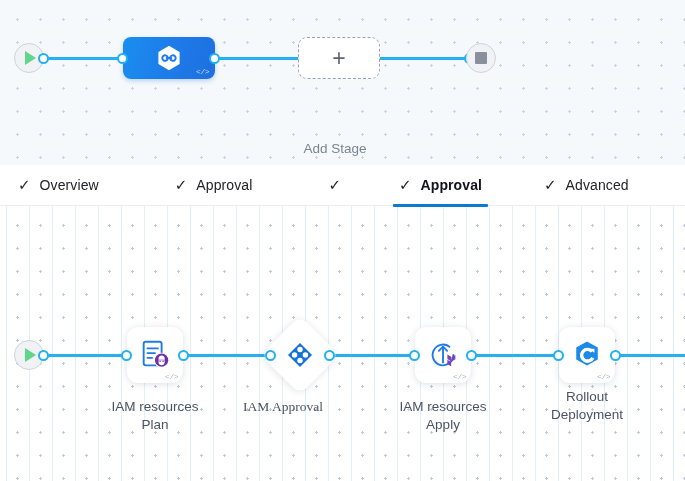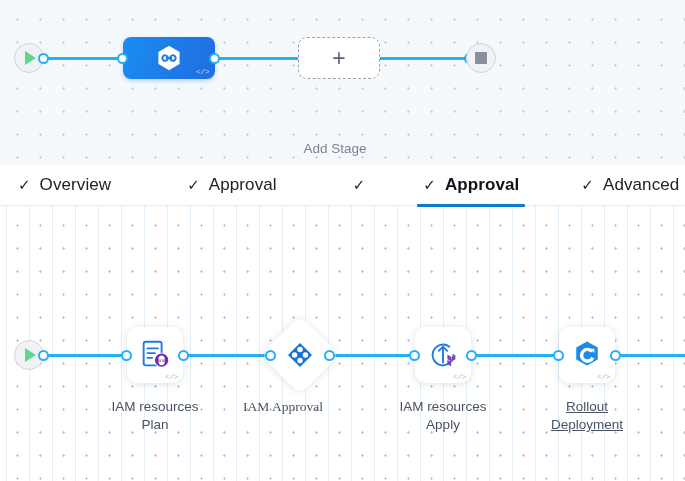--- a/index.html
+++ b/index.html
@@ -47,21 +47,21 @@
     padding:0 12px;
     position:relative;
     cursor:pointer;
     user-select:none;
   }
   .tab .chk{
     font-size:15px;line-height:1;color:#22222a;font-weight:700;
     display:inline-block;transform:translateY(-1px);
   }
   .tab .lbl{
-    font-size:17px;color:#22222a;letter-spacing:.1px;white-space:nowrap;
+    font-size:14px;color:#22222a;letter-spacing:.1px;white-space:nowrap;
   }
   .tab.active .lbl{font-weight:700;color:#11131a;}
   .tab.active::after{
     content:"";position:absolute;left:6px;right:6px;bottom:-1.5px;height:3px;
     background:#0b7ad1;border-radius:1px;
   }
   .tab-overview{margin-left:6px;}
   .tab-service{margin-left:52px;}
   .tab-environment{margin-left:52px;}
   .tab-execution{margin-left:34px;}
@@ -272,17 +272,17 @@
       <svg width="34" height="34" viewBox="0 0 36 36">
         <path d="M18 3.6 29.4 10v12.8L18 29.2 6.6 22.8V10z" fill="#1e8ae8"></path>
         <path d="M24.8 13.4a8 8 0 1 0 1 8.2l-3.3-1.6a4.4 4.4 0 1 1-.6-4.6z" fill="#ffffff"></path>
         <path d="M21.2 11.4h4.6v4.6z" fill="#ffffff"></path>
         <path d="M14.3 16.6h8.1v3.2h-8.1z" fill="#ffffff" opacity="0"></path>
       </svg>
       <span class="codetag">&lt;/&gt;</span>
     </div>
     <div class="port" style="left:553px;top:144px;"></div>
     <div class="port" style="left:610px;top:144px;"></div>
-    <div class="node-label" style="left:517px;top:192px;width:140px;text-decoration:underline;">Rollout
+    <div class="node-label" style="left:517px;top:182px;width:140px;">Rollout
 Deployment</div>
   </div>
 
 </div>
 
 </body></html>

